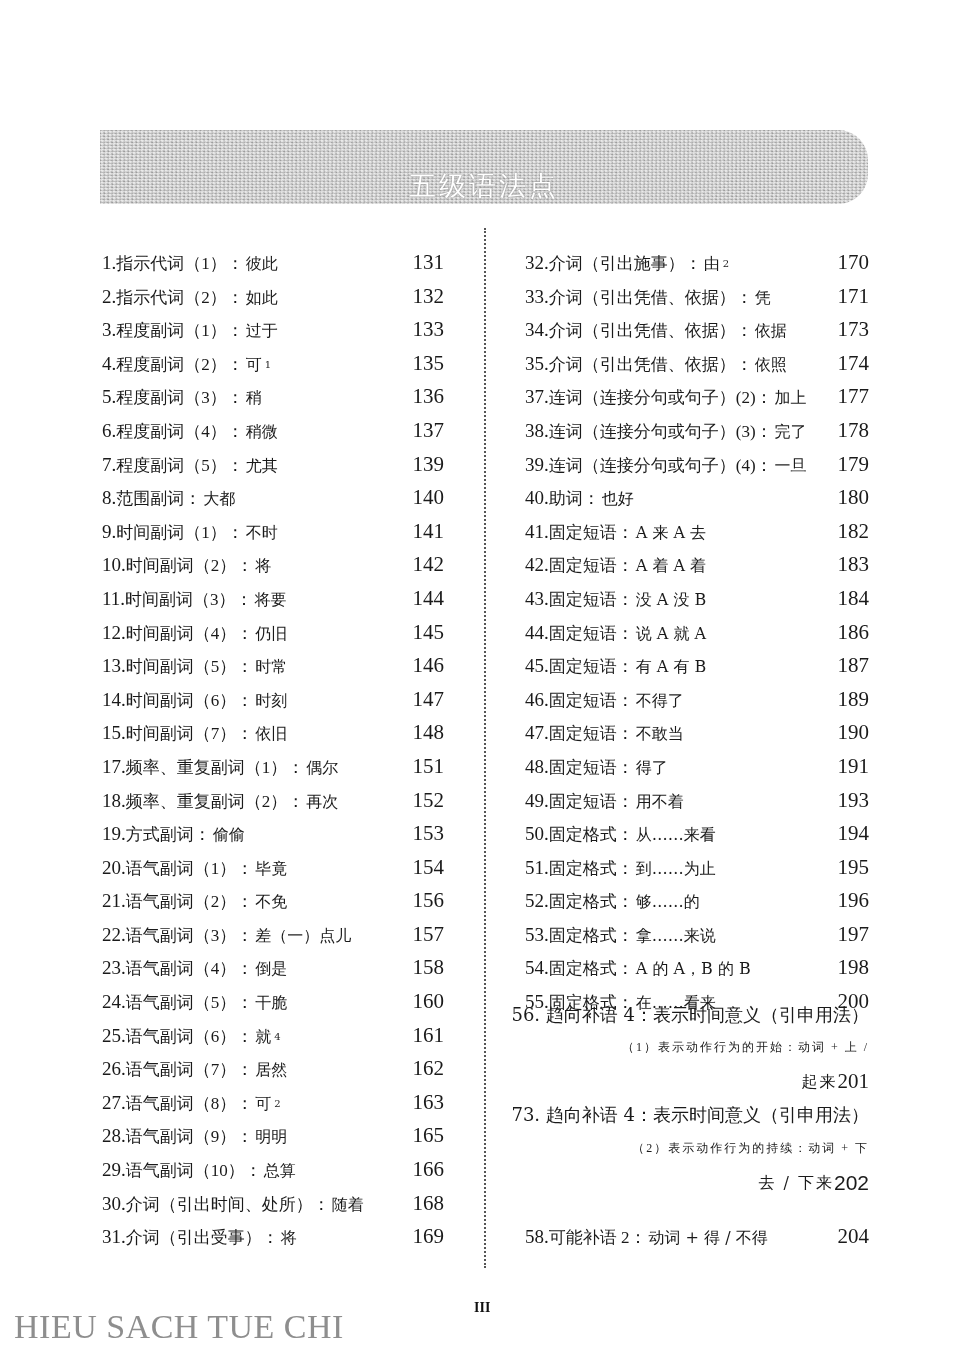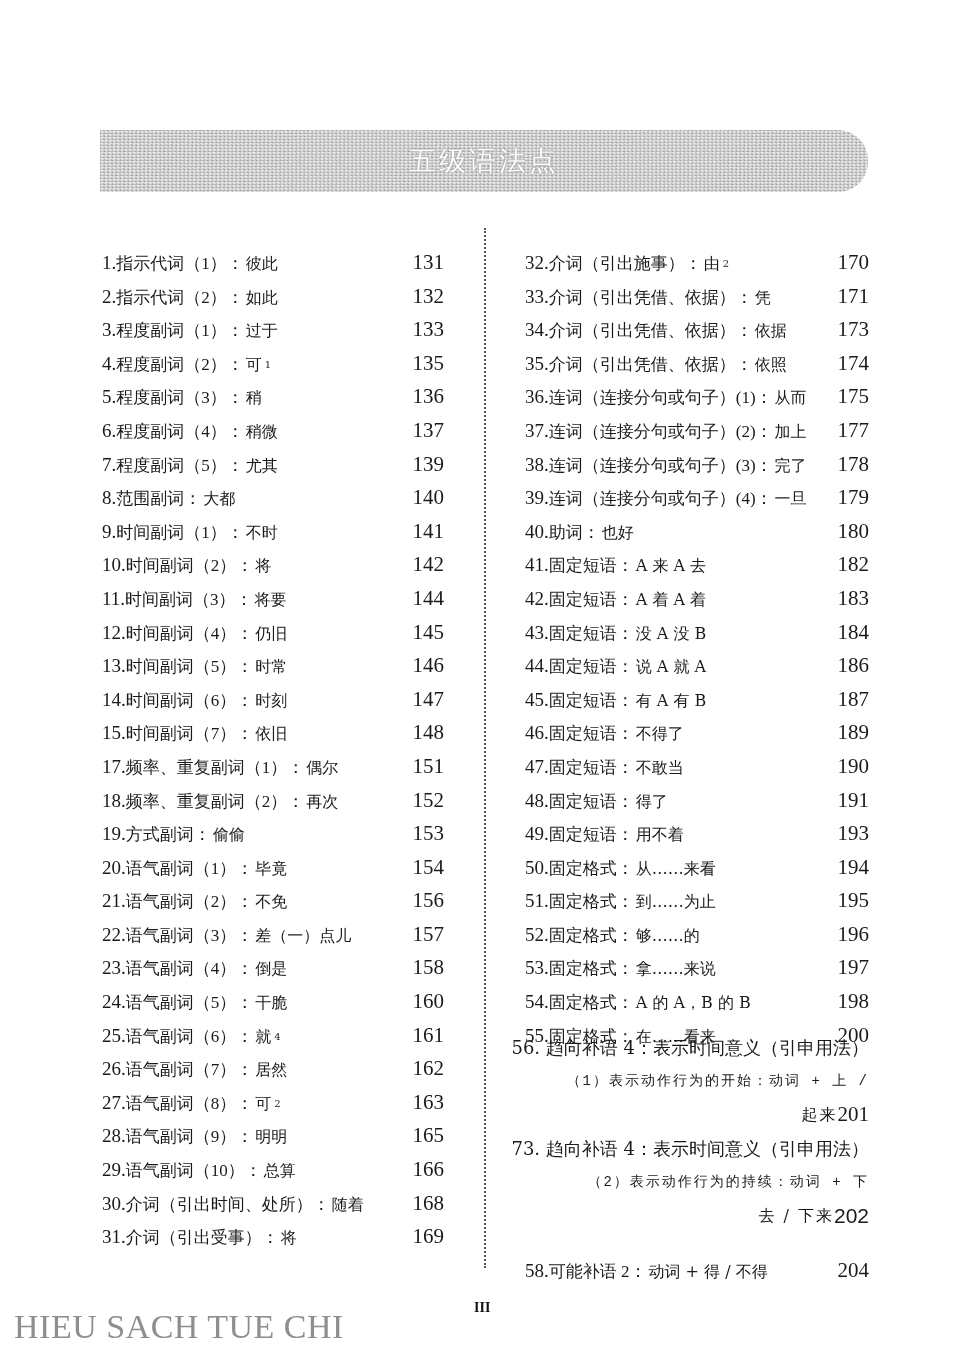--- a/index.html
+++ b/index.html
@@ -1,28 +1,28 @@
 <!DOCTYPE html>
 <html><head>
 <meta charset="utf-8">
 <style>
   html, body { margin: 0; padding: 0; }
   body {
     width: 960px; height: 1371px; background: #ffffff; position: relative; overflow: hidden;
     font-family: "DejaVu Serif", "Liberation Serif", serif; color: #1a1a1a;
   }
   .banner {
-    position: absolute; left: 100px; top: 130px; width: 768px; height: 62px;
+    position: absolute; left: 100px; top: 130px; width: 768px; height: 74px;
     border-radius: 0 30px 30px 0;
     background-color: #c9c9c9;
     background-image:
       repeating-linear-gradient(0deg, rgba(255,255,255,0.35) 0 1px, rgba(0,0,0,0.08) 1px 2px, rgba(255,255,255,0.15) 2px 3px),
       repeating-linear-gradient(90deg, rgba(0,0,0,0.10) 0 1px, rgba(255,255,255,0.25) 1px 3px, rgba(0,0,0,0.05) 3px 4px),
       repeating-linear-gradient(37deg, rgba(255,255,255,0.2) 0 2px, rgba(0,0,0,0.06) 2px 3px);
-    display: flex; align-items: center; justify-content: center;
+    display: flex; align-items: flex-end; justify-content: center;
   }
   .banner-title {
     font-family: "DejaVu Sans", "Liberation Sans", sans-serif;
     font-size: 27px; letter-spacing: 3px; color: #ffffff;
     text-shadow: 0 0 1px #8a8a8a, 0 0 2px #9a9a9a;
     margin-left: 0px;
   }
   .col { position: absolute; top: 225px; }
   .col-left { left: 102px; width: 342px; }
   .col-right { left: 525px; width: 344px; }
@@ -32,21 +32,21 @@
   }
   .entry { display: flex; align-items: baseline; justify-content: space-between; height: 33.6px; line-height: 33.6px; font-size: 18px; white-space: nowrap; }
   .entry .label { display: flex; align-items: baseline; }
   .entry .num { font-family: "Liberation Serif", serif; font-size: 19px; }
   .entry .cat { font-family: Liberation Serif, serif; font-size: 17px; margin-top: 22px; }
   .entry .item { font-family: "DejaVu Serif", serif; font-size: 16px; margin-left: 2px; }
   .entry .page { font-family: "Liberation Serif", serif; font-size: 21px; }
   sup.fn { font-size: 10px; margin-left: 3px; position: relative; top: -2px; }
   .multi { font-size: 18px; }
   .multi .line { height: 33.6px; line-height: 33.6px; white-space: nowrap; display: flex; justify-content: flex-end; }
-  .multi .indent { padding-left: 28px; font-family: Liberation Mono, monospace; font-size: 14px; letter-spacing: 2px; }
+  .multi .indent { padding-left: 28px; font-family: Liberation Serif, serif; font-size: 12px; letter-spacing: 2px; }
   .multi .indent2 { padding-left: 30px; font-family: "DejaVu Serif", serif; font-size: 16px; letter-spacing: 2px; }
   .page-number { position: absolute; left: 474px; top: 1300px; font-family: "Liberation Serif", serif; font-size: 14px; font-weight: bold; color: #111; }
   .watermark { position: absolute; left: 14px; top: 1308px; font-family: "Liberation Serif", serif; font-size: 34px; color: #8e8e8e; letter-spacing: 0.5px; }
 </style>
 </head>
 <body>
 
 <div class="banner">
   <span class="banner-title">五级语法点</span>
 </div>
@@ -324,28 +324,20 @@
         </span>
         <span class="page">173</span>
       </div>
       <div class="entry">
         <span class="label">
           <span class="num">35.</span>
           <span class="cat">介词（引出凭借、依据）：</span>
           <span class="item">依照</span>
         </span>
         <span class="page">174</span>
-      </div>
-      <div class="entry">
-        <span class="label">
-          <span class="num">36.</span>
-          <span class="cat">连词（连接分句或句子）(1)：</span>
-          <span class="item">从而</span>
-        </span>
-        <span class="page">175</span>
       </div>
       <div class="entry">
         <span class="label">
           <span class="num">37.</span>
           <span class="cat">连词（连接分句或句子）(2)：</span>
           <span class="item">加上</span>
         </span>
         <span class="page">177</span>
       </div>
       <div class="entry">

